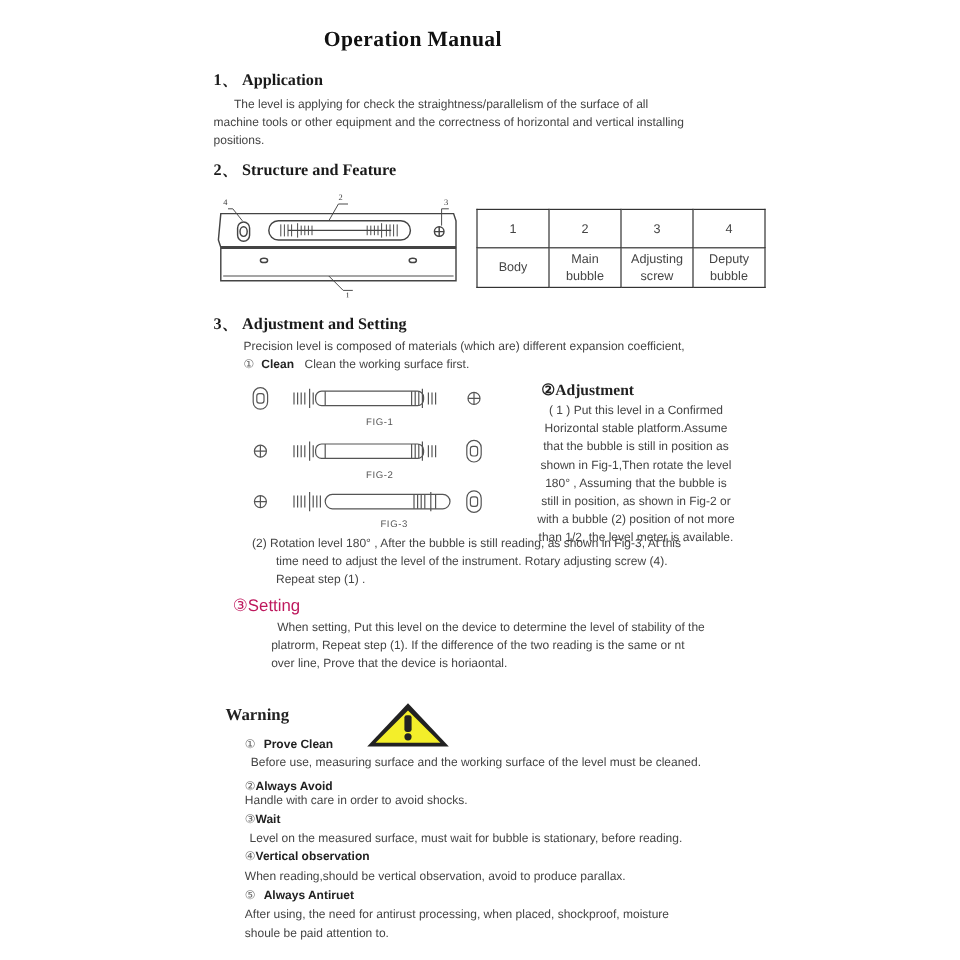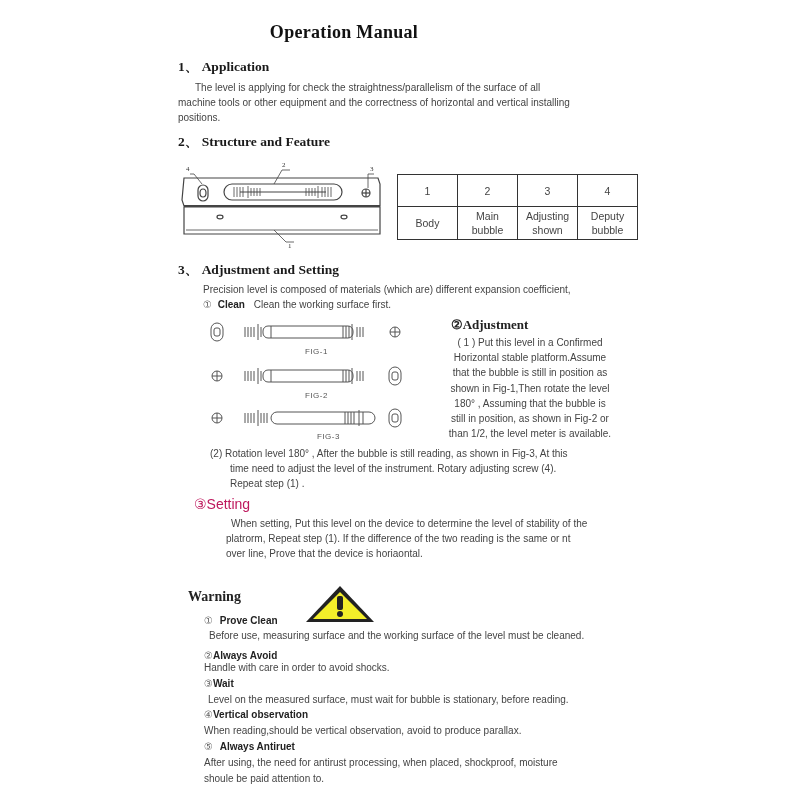--- a/index.html
+++ b/index.html
@@ -93,21 +93,21 @@
   <tbody>
       <tr class="num">
     <td>1</td>
     <td>2</td>
     <td>3</td>
     <td>4</td>
   </tr>
   <tr class="nm">
     <td><span>Body</span></td>
     <td><span>Main</span><br><span>bubble</span></td>
-    <td><span>Adjusting</span><br><span>shown</span></td>
+    <td><span>Adjusting</span><br><span>screw</span></td>
     <td><span>Deputy</span><br><span>bubble</span></td>
   </tr>
 </tbody>
   </table>
 
 <div class="abs h1 serif" style="left:178px; top:261px;">3、 Adjustment and Setting</div>
 <div class="abs p sans" style="left:203px; top:282px;">Precision level is composed of materials (which are) different expansion coefficient,</div>
 <div class="abs p sans" style="left:203px; top:297px;">
   <span class="circ">①</span>
   <span class="sub" style="margin-left:3px;">Clean</span>
@@ -200,20 +200,21 @@
 <div class="abs" style="left:451px; top:317px; font-size:13px; font-weight:bold; color:#222;">
   <span class="serif">②Adjustment</span>
 </div>
 <div class="abs adj-col sans">
   <div>( 1 ) Put this level in a Confirmed</div>
   <div>Horizontal stable platform.Assume</div>
   <div>that the bubble is still in position as</div>
   <div>shown in Fig-1,Then rotate the level</div>
   <div>180°  ,  Assuming that the bubble is</div>
   <div>still in position, as shown in Fig-2 or</div>
+  <div>with a bubble (2) position of not more</div>
   <div>than 1/2, the level meter is available.</div>
 </div>
 
 <div class="abs p sans" style="left:210px; top:446px;">(2) Rotation level 180°  ,  After the bubble is still reading, as shown in Fig-3, At this</div>
 <div class="abs p sans" style="left:230px; top:461px;">time need to adjust the level of the instrument. Rotary adjusting screw (4).</div>
 <div class="abs p sans" style="left:230px; top:476px;">Repeat step (1) .</div>
 
 <div class="abs sans" style="left:194px; top:496px; font-size:14px; color:#be185d;">③Setting</div>
 <div class="abs p sans" style="left:231px; top:516px;">When setting, Put this level on the device to determine the level of stability of the</div>
 <div class="abs p sans" style="left:226px; top:531px;">platrorm, Repeat step (1). If the difference of the two reading is the same or nt</div>

